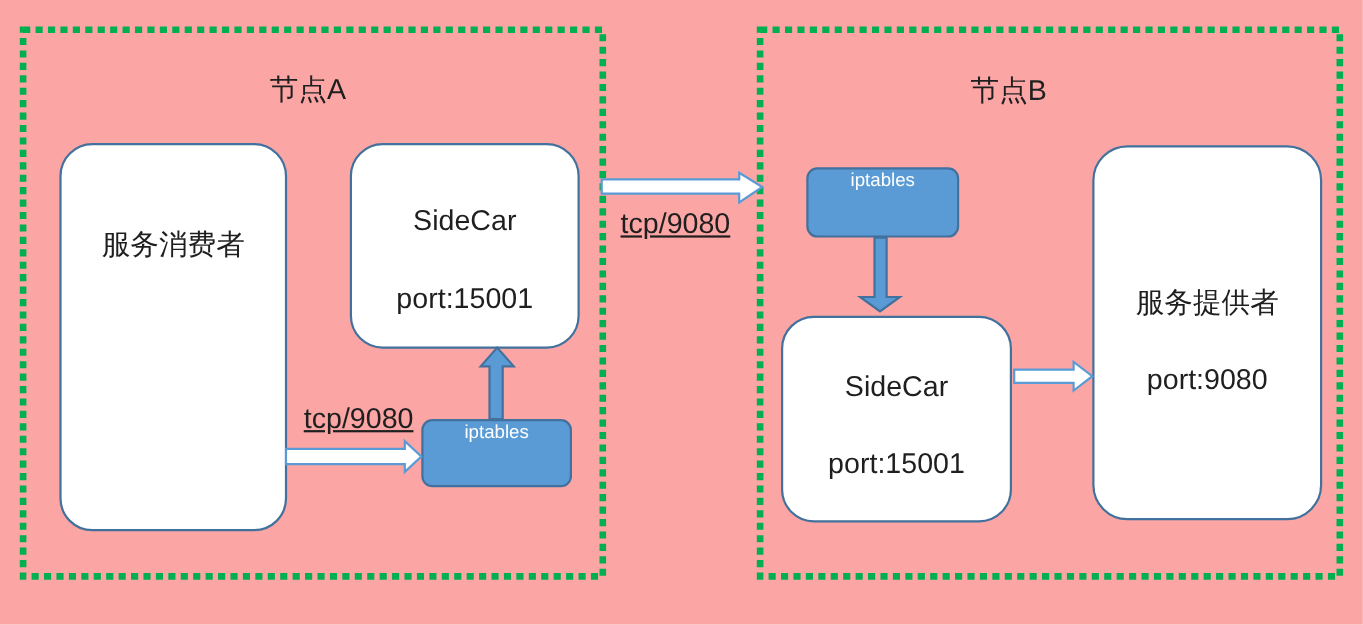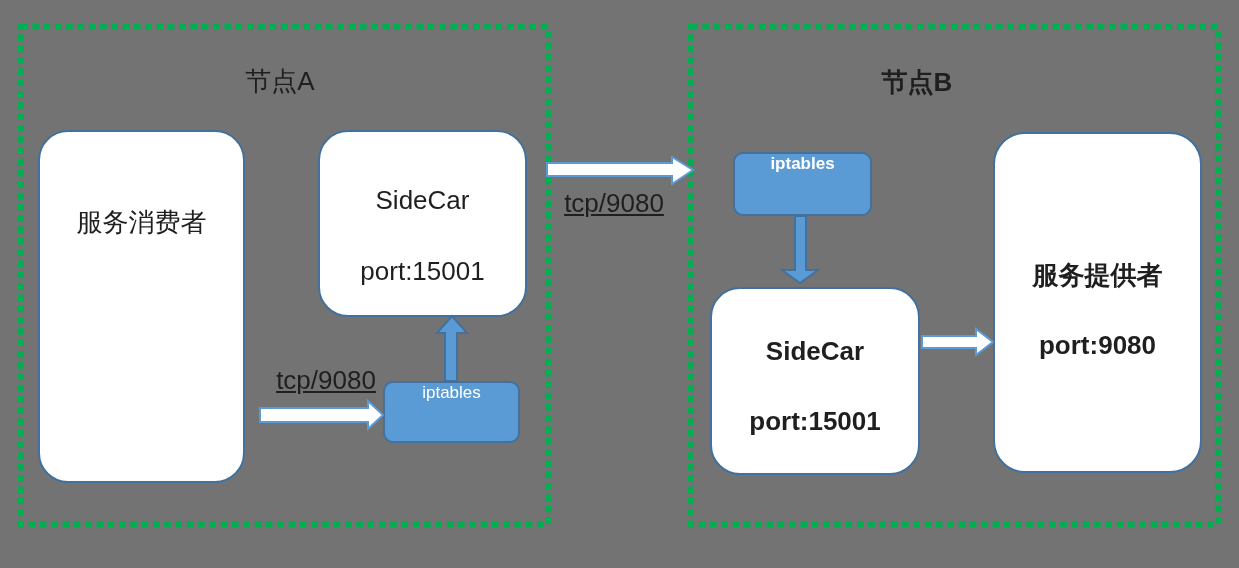--- a/index.html
+++ b/index.html
@@ -1,31 +1,31 @@
 <!DOCTYPE html>
 <html><head>
 <meta charset="utf-8">
 <style>
   html, body { margin: 0; padding: 0; background: #ffffff; }
   .stage {
     position: relative;
     width: 1239px;
     height: 568px;
-    background: #737373;
+    background: #fca5a5;
     overflow: hidden;
     font-family: "Liberation Sans", "DejaVu Sans", sans-serif;
     color: #1f1f1f;
   }
   .node {
     position: absolute;
     width: 533px;
     height: 503px;
   }
   .node-a { left: 18px; top: 24px; }
-  .node-b { left: 688px; top: 24px; font-weight: bold; }
+  .node-b { left: 688px; top: 24px; }
   .node-title {
     position: absolute;
     width: 300px;
     text-align: center;
     font-size: 26px;
     line-height: 30px;
     color: #1f1f1f;
     white-space: nowrap;
   }
   .box-white {
@@ -63,21 +63,21 @@
     width: 200px;
     text-align: center;
     font-size: 26px;
     line-height: 28px;
     color: #1f1f1f;
     white-space: nowrap;
     text-decoration: underline;
   }
   
   .node-a .node-title   { left: 112px; top: 42px; }
-  .box-consumer         { left: 20px;  top: 106px; width: 207px; height: 353px; }
+  .box-consumer         { left: 36px;  top: 106px; width: 207px; height: 353px; }
   .box-consumer .l1     { top: 76px; }
   .box-sidecar-a        { left: 300px; top: 106px; width: 209px; height: 187px; }
   .box-sidecar-a .l1    { top: 54px; }
   .box-sidecar-a .l2    { top: 125px; }
   .box-iptables-a       { left: 365px; top: 357px; width: 137px; height: 62px; }
   .node-a .flow-label   { left: 208px; top: 342px; }
   
   .node-b .node-title   { left: 79px;  top: 43px; }
   .box-iptables-b       { left: 45px;  top: 128px; width: 139px; height: 64px; }
   .box-sidecar-b        { left: 22px;  top: 263px; width: 210px; height: 188px; }

